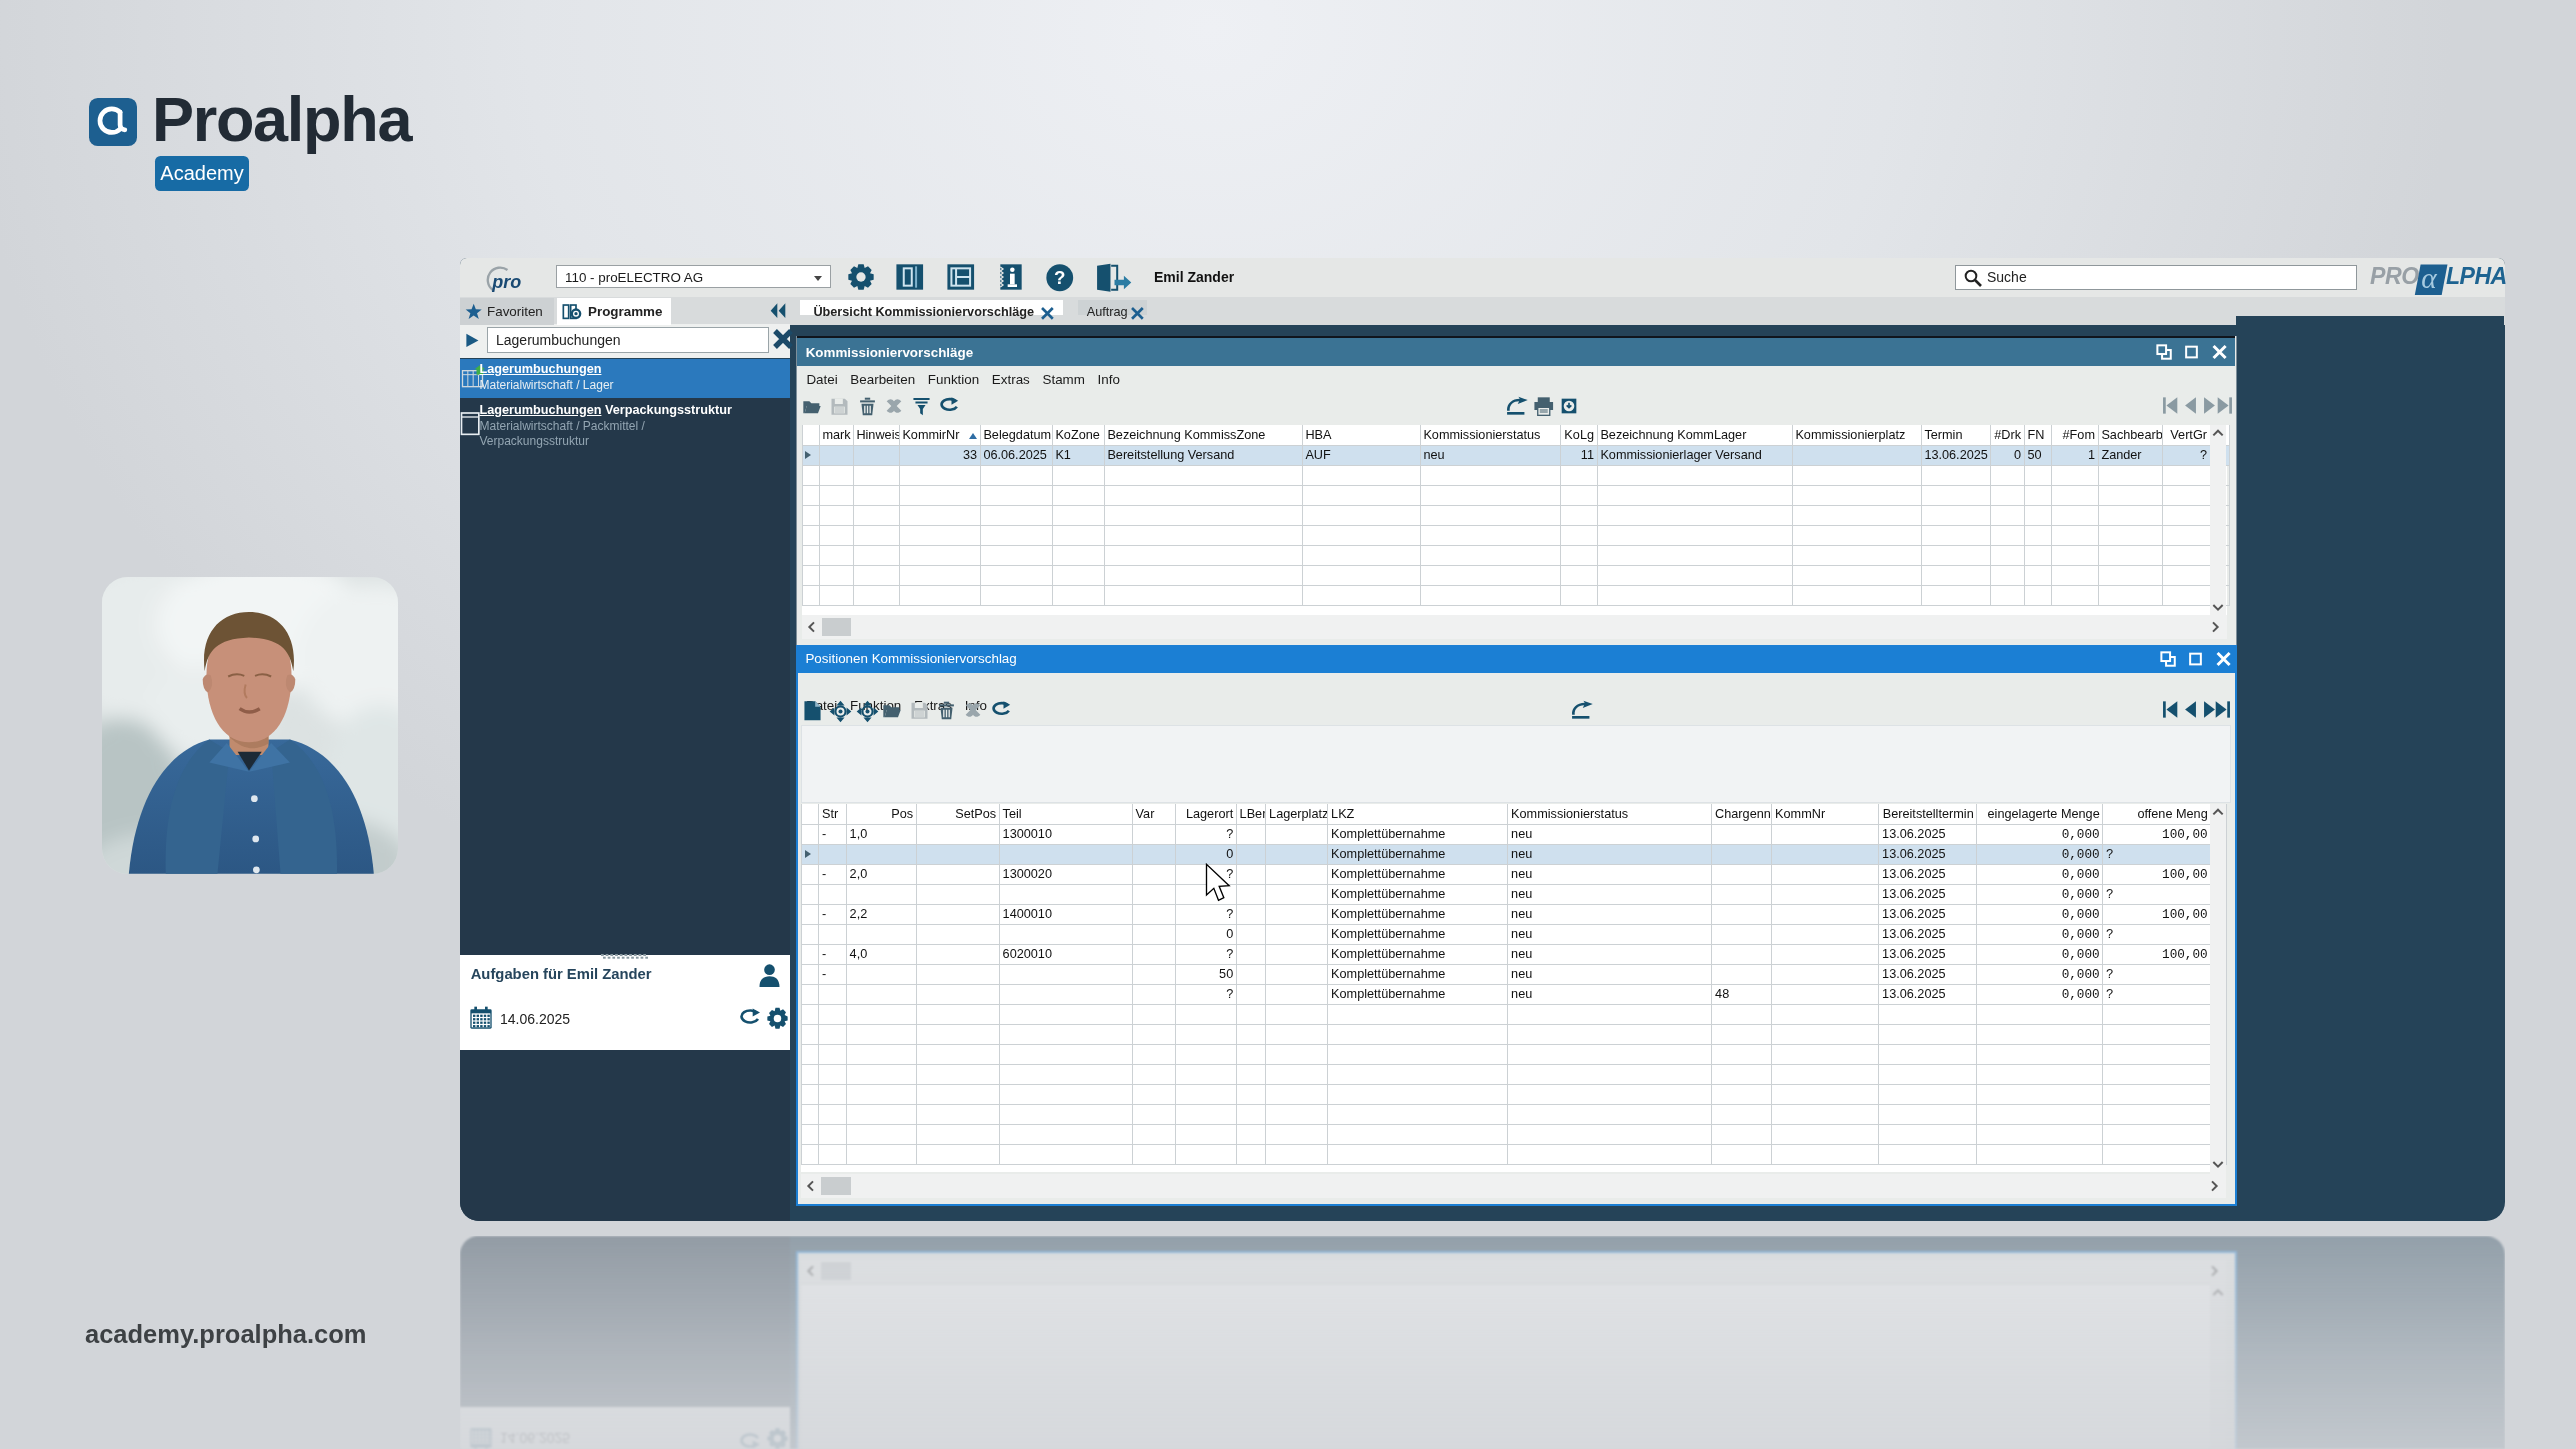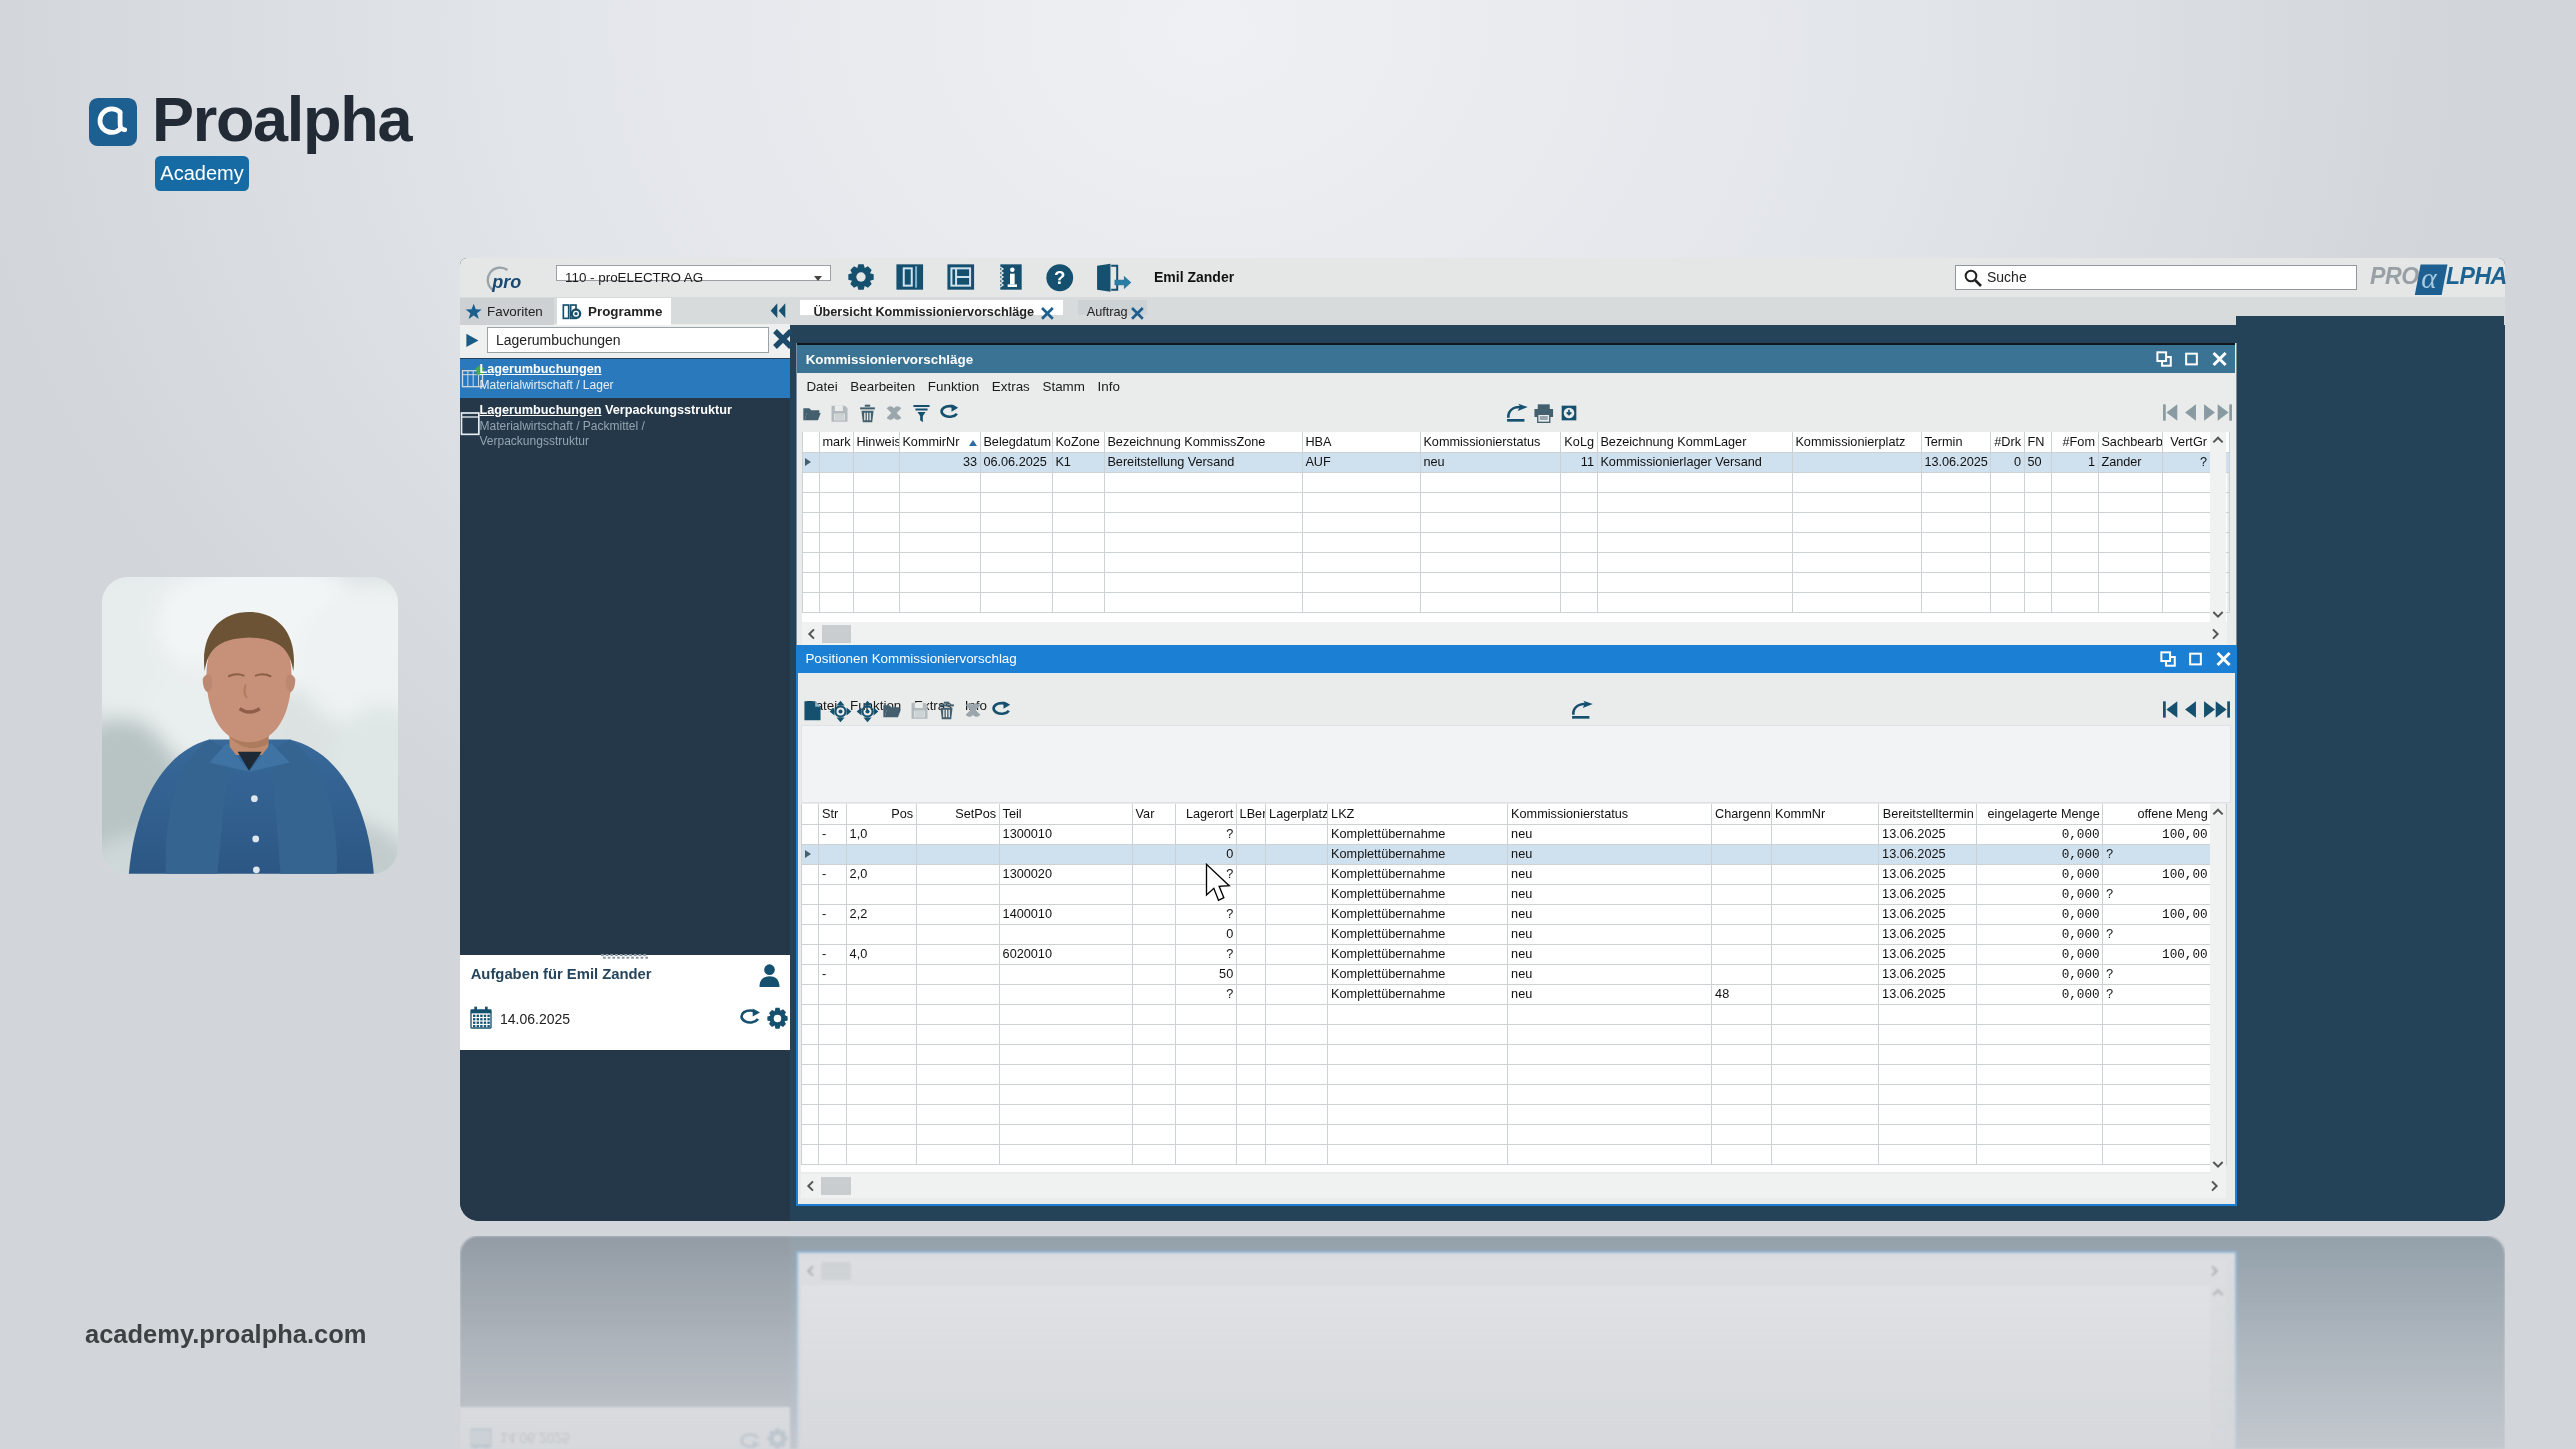--- a/index.html
+++ b/index.html
@@ -11,42 +11,42 @@
 svg { display:block; }
 #pasq { left:89px; top:98px; width:48px; height:48px; background:#1d5f90; border-radius:8.7px; }
 #patext { left:152px; top:83px; font-size:63px; font-weight:bold; color:#222b35; letter-spacing:-1.3px; }
 #pabadge { left:155px; top:156px; width:94px; height:35px; background:#176ba5; border-radius:5.4px; color:#fff; font-size:20px; text-align:center; line-height:34px; }
 #acadtxt { left:85px; top:1320px; font-size:25.5px; font-weight:bold; color:#3d4144; }
 #video { left:102px; top:577px; width:296px; height:297px; border-radius:25.5px; overflow:hidden; }
 #app { left:460px; top:258px; width:2045px; height:963px; background:#254358; border-radius:6.7px 6.7px 19px 19px; }
 #app .abs, #refl-inner .abs { position:absolute; }
 .topbar { left:0; top:0; width:2045px; height:39px; background:#e5e7e6; border-radius:6.7px 6.7px 0 0; }
 .tabband { left:0; top:39px; width:2045px; height:28px; background:#d8dbdc; }
-.dropdown { left:96px; top:7.4px; width:275px; height:16px; background:#fff; border:1.3px solid #9aa0a3; font-size:13.4px; color:#1a1a1a; line-height:23px; padding-left:8px; }
+.dropdown { left:96px; top:7.4px; width:275px; height:23px; background:#fff; border:1.3px solid #9aa0a3; font-size:13.4px; color:#1a1a1a; line-height:23px; padding-left:8px; }
 .dropdown .caret { position:absolute; right:8px; top:10px; width:0; height:0; border-left:4px solid transparent; border-right:4px solid transparent; border-top:5.4px solid #444; }
 .uname { left:694px; top:10.7px; font-size:14px; font-weight:bold; color:#111; }
 .searchbox { left:1495px; top:6.7px; width:402px; height:25.5px; background:#fff; border:1.3px solid #8f979b; font-size:14px; color:#222; line-height:23px; padding-left:31px; }
 .lp-bg { left:0; top:101px; width:330px; height:862px; background:#24384a; border-radius:0 0 0 19px; }
 .lp-search { left:0; top:66px; width:330px; height:34px; background:#eef0ef; }
 .tab { top:40px; height:27px; background:#cdd1d3; color:#222; font-size:13.4px; line-height:27px; }
 #tab-fav { left:0px; width:94px; padding-left:27px; }
 #tab-prog { left:97px; width:114px; background:#fff; font-weight:bold; padding-left:31px; }
 .tico { position:absolute; left:5.4px; top:4.7px; }
 .lp-input { left:27px; top:69px; width:282px; height:26px; background:#fff; border:0.7px solid #9aa4a8; font-size:14px; color:#222; line-height:25px; padding-left:8px; }
 .item1 { left:0; top:101px; width:330px; height:39px; background:#2b79bd; }
 .item2 { left:0; top:142px; width:330px; height:52px; }
 .t-main { position:absolute; left:19.5px; top:2.7px; color:#fff; font-weight:bold; font-size:12.7px; text-decoration:underline; }
 .t-sub { position:absolute; left:19.5px; top:19px; color:#e8eef2; font-size:12px; line-height:15.4px; }
 .item2 .t-sub { color:#93a5b2; }
 .aufg { left:0; top:697px; width:330px; height:95px; background:#fff; }
 .aufg-title { position:absolute; left:10.7px; top:10.7px; font-size:14.8px; font-weight:bold; color:#26455c; }
 .aufg-date { position:absolute; left:40px; top:56px; font-size:14px; color:#222; }
 .menu-row { font-size:13.4px; color:#1a1a1a; }
 .menu-row span { margin-right:12.7px; }
-.win1 { left:336px; top:85px; width:1441px; height:310px; background:#e9ecea; border:1.3px solid #7e8f9a; border-top:none; }
+.win1 { left:336px; top:78px; width:1441px; height:310px; background:#e9ecea; border:1.3px solid #7e8f9a; border-top:none; }
 .w1-title { left:0px; top:0px; width:1438px; height:30px; background:#3b7394; border-top:2px solid #10151d; color:#fff; font-weight:bold; font-size:13.4px; line-height:29.5px; padding-left:8.7px; }
 .w1-menu { left:9.4px; top:36px; }
 .w1-tools { left:4.7px; top:56px; width:1434px; height:30px; }
 .w1-table { left:4.7px; top:89px; width:1425px; height:190px; background:#fff; }
 .w1-hscroll { left:4.7px; top:279px; width:1425px; height:23.5px; background:#f0f1f1; }
 .w1-vscroll { left:1413px; top:89px; width:16px; height:190px; background:#f0f1f1; }
 .win2 { left:336px; top:387px; width:1441px; height:561px; background:#e9ecea; border:2px solid #1b7fd4; }
 .w2-title { left:0; top:0; width:1437px; height:25.5px; background:#1b7fd4; color:#fff; font-weight:normal; font-size:13.4px; line-height:24px; padding-left:7.4px; }
 .w2-menu { left:8px; top:26px;margin-top:25px; }
 .w2-tools { left:3.4px; top:49px; width:1434px; height:30px; }

